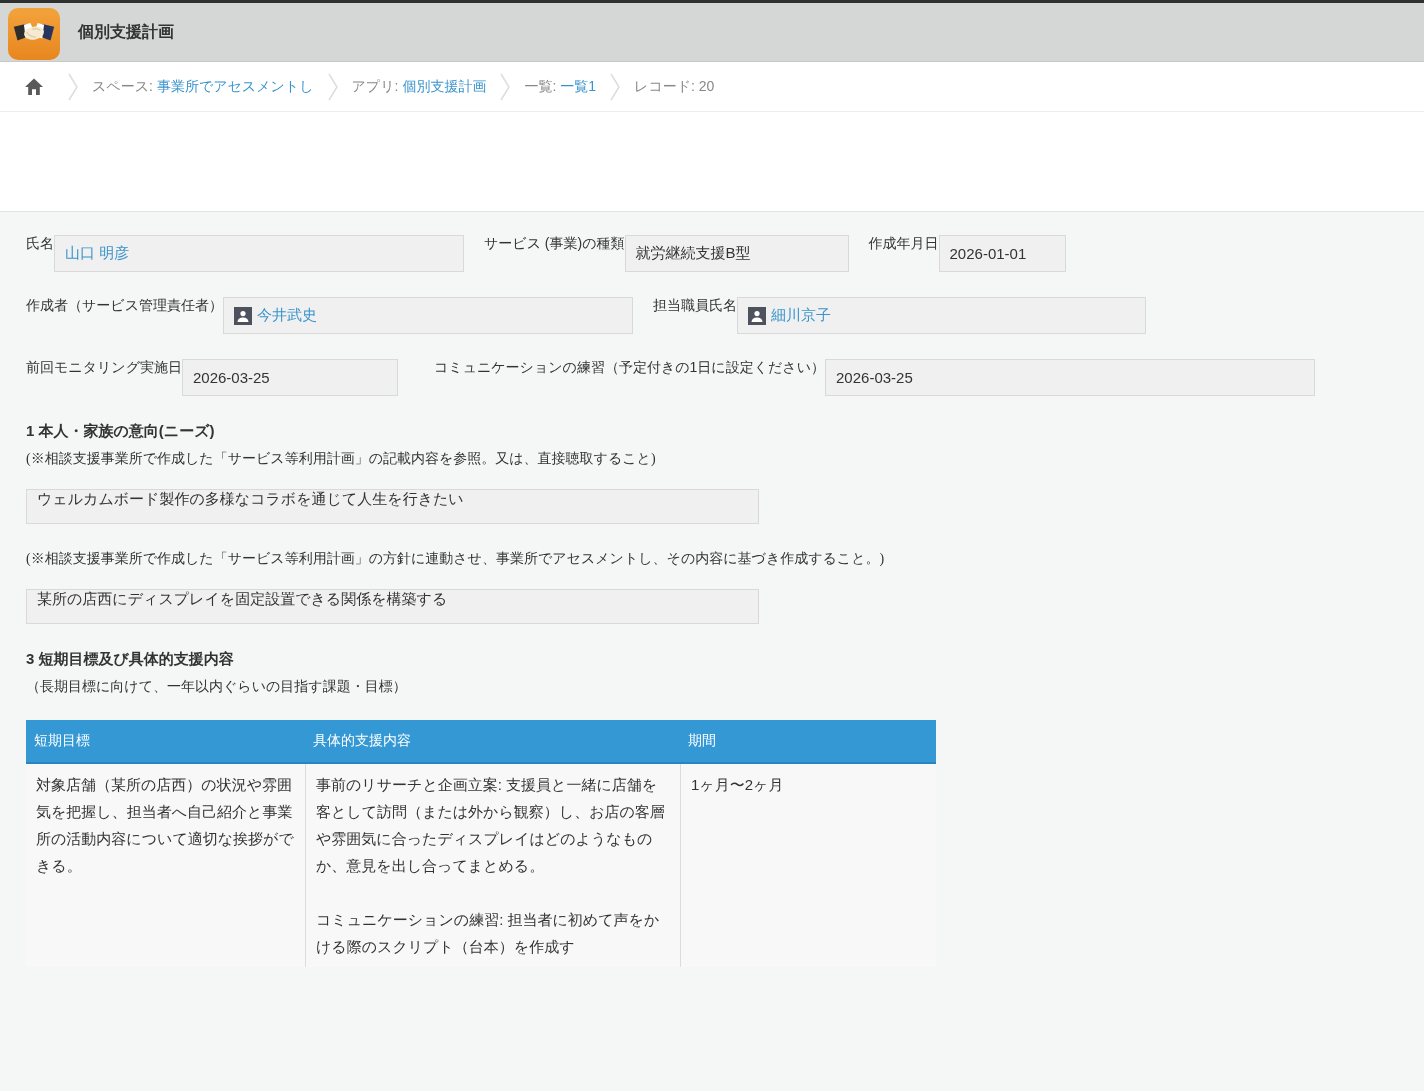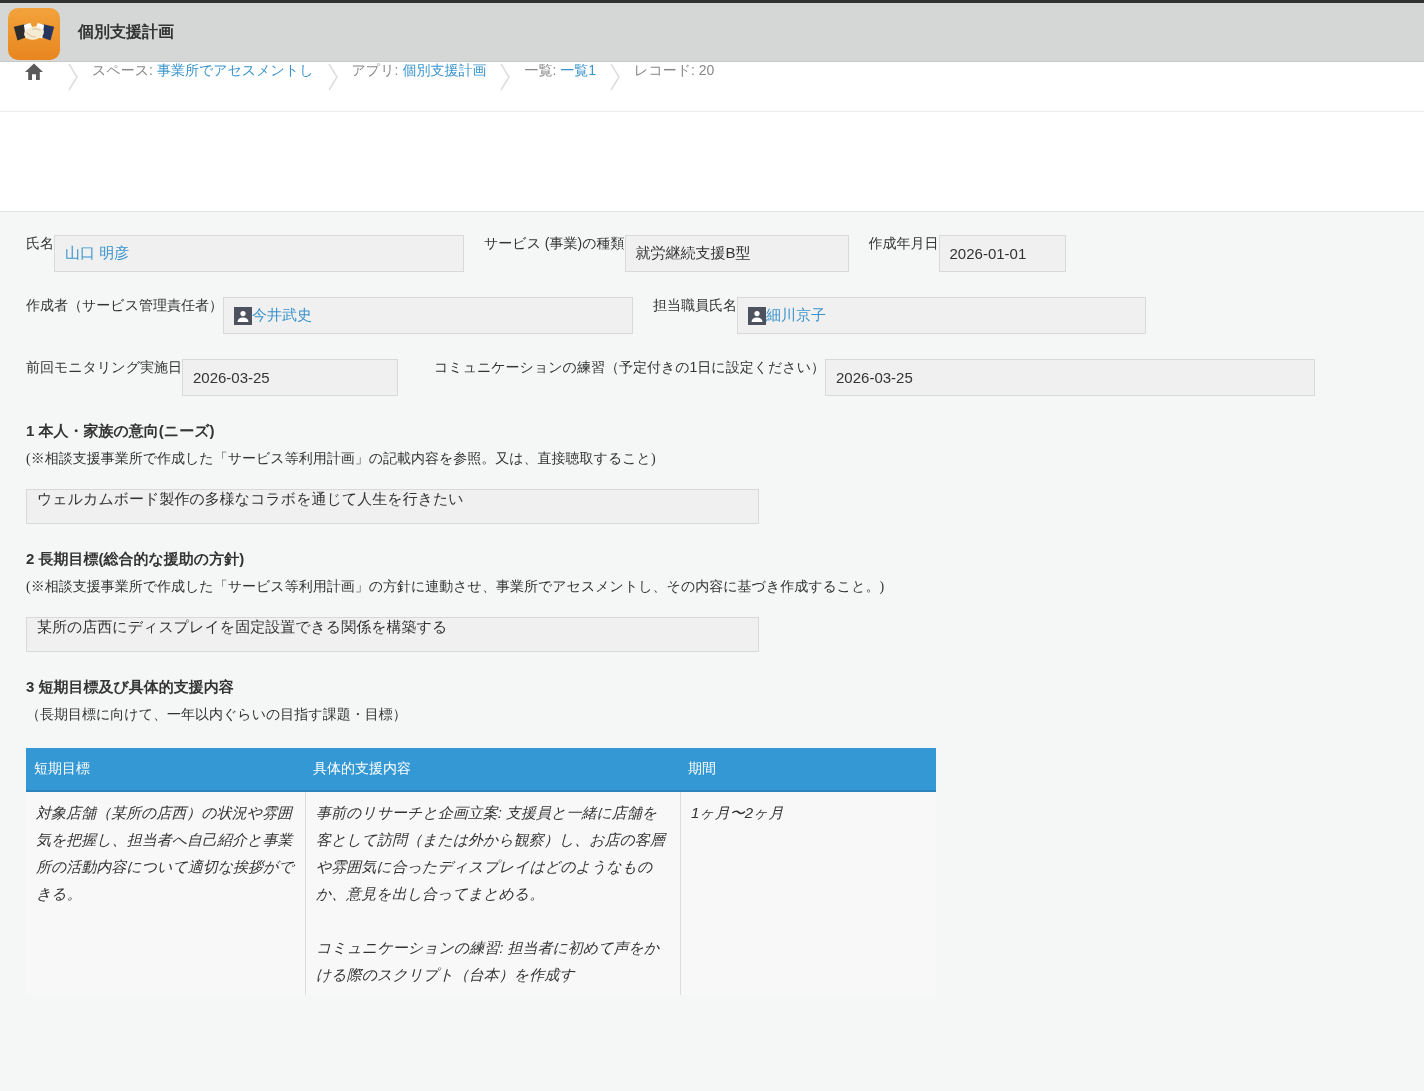--- a/index.html
+++ b/index.html
@@ -8,21 +8,21 @@
 
   .top-strip { height:3px; background:#2f3030; }
 
   .app-header { height:59px; background:#d4d7d6; display:flex; align-items:center;
                 padding-left:8px; border-bottom:1px solid #c6c9c8; }
   .app-icon { width:52px; height:52px; border-radius:10px; margin-top:4px;
               background:linear-gradient(180deg,#f3a33c,#e8861f);
               display:flex; align-items:center; justify-content:center; flex:0 0 auto; }
   .app-title { font-size:16px; font-weight:bold; color:#333; margin-left:18px; }
 
-  .breadcrumb { height:50px; background:#fff; display:flex; align-items:flex-start;
+  .breadcrumb { height:50px; background:#fff; display:flex; align-items:center;
                 padding-left:14px; border-bottom:1px solid #ededed; font-size:14px; }
   .crumb { display:flex; align-items:center; color:#888; }
   .crumb-sep { margin:0 14px; display:flex; align-items:center; }
   .crumb a, .link { color:#3a94cc; text-decoration:none; cursor:pointer; }
   .crumb .lbl { margin-right:4px; }
   .home-btn { display:flex; align-items:center; padding:0 10px; cursor:pointer; }
 
   .toolbar-space { height:100px; background:#fff; border-bottom:1px solid #e3e3e3; }
 
   .content { background:#f5f6f6; height:879px; padding:23px 0 0 26px; overflow:hidden; }
@@ -30,35 +30,35 @@
   .row { display:flex; gap:20px; margin-bottom:25px; }
   .fgroup { display:flex; }
   .field-label { font-size:14px; color:#333; margin-bottom:8px; white-space:nowrap; }
   .field-box { background:#f0f0f0; border:1px solid #d9d9d9; height:37px;
                display:flex; align-items:center; padding:9px 10px; font-size:15px; color:#333; }
   .w-name{width:410px} .w-service{width:224px} .w-date{width:127px}
   .w-creator{width:410px} .w-staff{width:409px}
   .w-mon1{width:216px} .w-mon2{width:490px}
   .row-mon{gap:36px}
 
-  .user-chip { display:flex; align-items:center; }
+  .user-chip { display:flex; align-items:center; gap:5px; }
   .user-ic { width:18px; height:18px; background:#4d525e; display:flex;
              align-items:center; justify-content:center; flex:0 0 auto; }
 
   .section { margin-top:26px; }
   .section-title { font-size:15px; font-weight:bold; color:#333; margin-bottom:9px; }
   .section-note { font-size:14px; color:#333; margin-bottom:21px;font-family:Liberation Serif, serif; }
   .section-box { width:733px; background:#f0f0f0; border:1px solid #d9d9d9; height:35px;
                  display:flex; align-items:flex-start; padding:0 10px; font-size:15px; color:#333; }
 
   .stable { width:910px; margin-top:24px; }
   .t-header { display:flex; background:#3498d5; border-bottom:2px solid #2a84bd;
               height:44px; align-items:center; color:#fff; font-size:14px; }
   .t-hcell { padding:0 8px; }
-  .t-row { display:flex; background:#f8f8f8; align-items:stretch;font-style:italic; }
+  .t-row { display:flex; background:#f8f8f8; align-items:stretch; }
   .t-cell { padding:7px 10px; font-size:15px; line-height:27px; color:#333;
             white-space:pre-wrap; }
   .t-cell + .t-cell, .t-hcell + .t-hcell { border-left:1px solid #dcdcdc; }
   .t-hcell + .t-hcell { border-left:none; }
   .c1{width:279px} .c2{width:375px} .c3{width:256px}
 </style>
 </head>
 <body>
 
 <div class="top-strip"></div>
@@ -194,21 +194,20 @@
 
   <section class="section">
     <div class="section-title">1 本人・家族の意向(ニーズ)</div>
     <div class="section-note">(※相談支援事業所で作成した「サービス等利用計画」の記載内容を参照。又は、直接聴取すること)</div>
     <div class="section-box">
       <span>ウェルカムボード製作の多様なコラボを通じて人生を行きたい</span>
     </div>
   </section>
 
   <section class="section">
-    <div class="section-title">2 長期目標(総合的な援助の方針)</div>
     <div class="section-note">(※相談支援事業所で作成した「サービス等利用計画」の方針に連動させ、事業所でアセスメントし、その内容に基づき作成すること。)</div>
     <div class="section-box">
       <span>某所の店西にディスプレイを固定設置できる関係を構築する</span>
     </div>
   </section>
 
   <section class="section">
     <div class="section-title">3 短期目標及び具体的支援内容</div>
     <div class="section-note">（長期目標に向けて、一年以内ぐらいの目指す課題・目標）</div>
 

